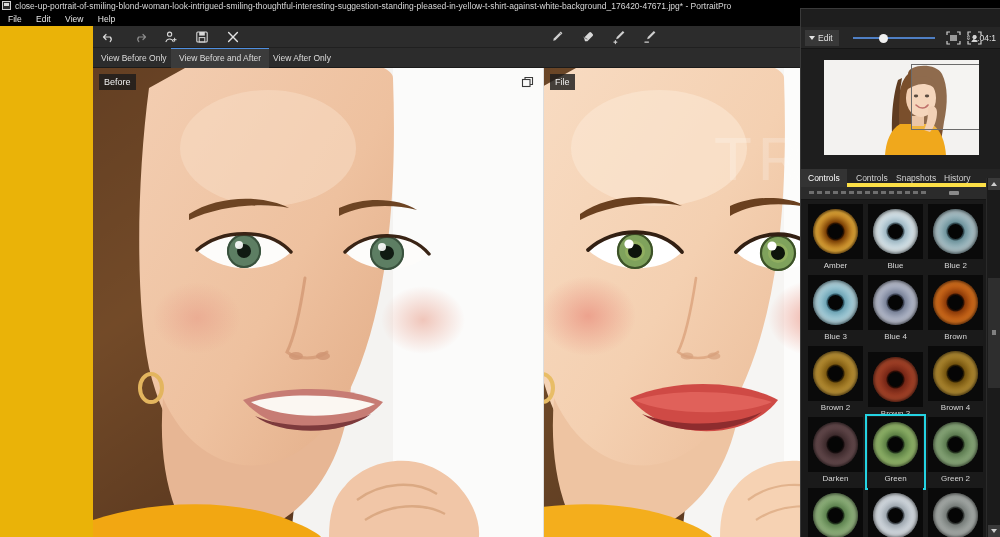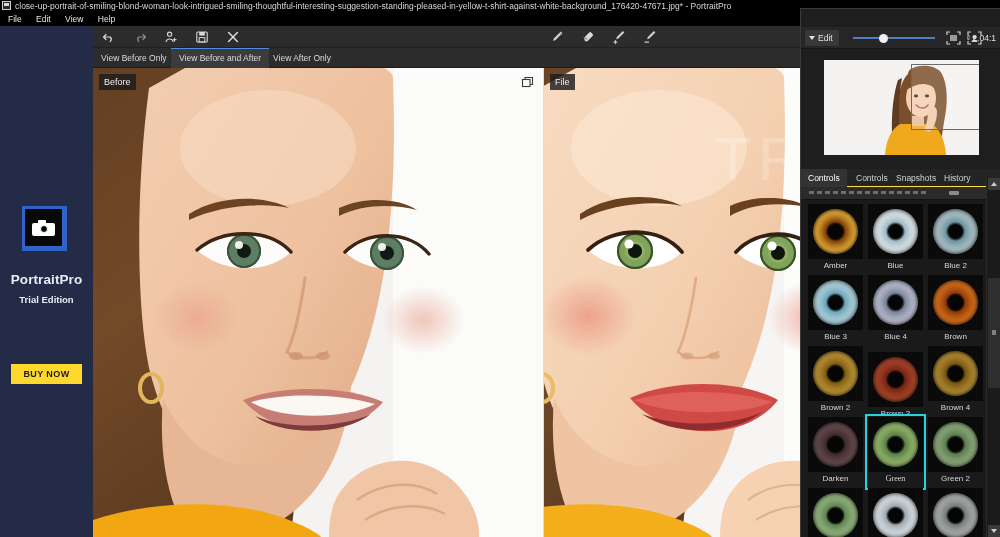--- a/index.html
+++ b/index.html
@@ -160,21 +160,21 @@
     background: #f2f2f2; overflow: hidden;
   }
   .cp-preview .thumbwrap { position: absolute; inset: 0; }
   .nav-rect {
     position: absolute; left: 87px; top: 4px; width: 75px; height: 66px;
     border: 1px solid #6b6b6b; background: rgba(255,255,255,.16);
   }
 
   .cp-tabs {
     position: absolute; left: 0; top: 160px; width: 200px; height: 18px;
-    background: #242424; border-bottom: 1px solid #fde047;
+    background: #242424; border-bottom: 4px solid #fde047;
   }
   .cp-tab {
     position: absolute; top: 0; height: 18px; line-height: 18px; font-size: 8.5px;
     color: #d2d2d2; padding: 0 7px; cursor: pointer; white-space: nowrap;
   }
   .cp-tab.active { background: #333; color: #fff; }
 
   .cp-scrollarea {
     position: absolute; left: 0; top: 178px; width: 186px; height: 359px;
     background: #1a1a1a; overflow: hidden;
@@ -248,34 +248,20 @@
     <span class="winicon"></span><span>close-up-portrait-of-smiling-blond-woman-look-intrigued-smiling-thoughtful-interesting-suggestion-standing-pleased-in-yellow-t-shirt-against-white-background_176420-47671.jpg* - PortraitPro</span>
   </div>
 
   <div class="menubar">
     <span class="mi">File</span>
     <span class="mi">Edit</span>
     <span class="mi">View</span>
     <span class="mi">Help</span>
   </div>
 
-  <div class="sidebar">
-    <div class="logo-box">
-      <div class="logo-inner">
-        <div class="cam-glyph">
-          <div class="cam-hump"></div>
-          <div class="cam-body"></div>
-          <div class="cam-lens"></div>
-        </div>
-      </div>
-    </div>
-    <div class="brand">PortraitPro</div>
-    <div class="edition">Trial Edition</div>
-    <button class="buy-now">BUY NOW</button>
-  </div>
 
   <div class="toolbar">
     <div class="tb-btn" style="left:0px">
       <svg width="14" height="14" viewBox="0 0 14 14">
           <path d="M4 4.5 L1.5 7 L4 9.5 M1.8 7 H8.2 a3.3 3.3 0 0 1 0 4.6" stroke="#d8d8d8" stroke-width="1.2" fill="none" stroke-linecap="round" stroke-linejoin="round"></path>
         </svg>
     </div>
     <div class="tb-btn" style="left:31px">
       <svg width="14" height="14" viewBox="0 0 14 14">
           <path d="M10 4.5 L12.5 7 L10 9.5 M12.2 7 H5.8 a3.3 3.3 0 0 0 0 4.6" stroke="#8c8c8c" stroke-width="1.2" fill="none" stroke-linecap="round" stroke-linejoin="round"></path>
@@ -597,21 +583,21 @@
               <div class="iris" style="background: radial-gradient(circle, rgb(39, 27, 3) 0px, rgb(39, 27, 3) 26%, rgb(116, 84, 15) 30%, rgb(187, 147, 54) 62%, rgb(116, 84, 15) 86%, rgb(39, 27, 3) 100%); box-shadow: rgba(0, 0, 0, 0.85) 0px 0px 6px inset;"></div>
             </div>
             <div class="plabel">Brown 4</div>
           </div>
           <div class="pcell" style="left: 0px; top: 213px;">
             <div class="sw">
               <div class="iris" style="background: radial-gradient(circle, rgb(20, 12, 13) 0px, rgb(20, 12, 13) 26%, rgb(61, 42, 44) 30%, rgb(107, 79, 82) 62%, rgb(61, 42, 44) 86%, rgb(20, 12, 13) 100%); box-shadow: rgba(0, 0, 0, 0.85) 0px 0px 6px inset;"></div>
             </div>
             <div class="plabel">Darken</div>
           </div>
-          <div class="pcell selected" style="left: 60px; top: 213px; font-family: Liberation Serif, serif;">
+          <div class="pcell selected" style="left: 60px; top: 213px;">
             <div class="sw">
               <div class="iris" style="background: radial-gradient(circle, rgb(32, 48, 26) 0px, rgb(32, 48, 26) 26%, rgb(92, 127, 68) 30%, rgb(157, 193, 114) 62%, rgb(92, 127, 68) 86%, rgb(32, 48, 26) 100%); box-shadow: rgba(0, 0, 0, 0.85) 0px 0px 6px inset;"></div>
             </div>
             <div class="plabel">Green</div>
             <div class="selbox" style="border-color: rgb(36, 211, 226);"></div>
           </div>
           <div class="pcell" style="left: 120px; top: 213px; padding-left: 24px;">
             <div class="sw">
               <div class="iris" style="background: radial-gradient(circle, rgb(34, 48, 29) 0px, rgb(34, 48, 29) 26%, rgb(92, 122, 80) 30%, rgb(147, 179, 131) 62%, rgb(92, 122, 80) 86%, rgb(34, 48, 29) 100%); box-shadow: rgba(0, 0, 0, 0.85) 0px 0px 6px inset;"></div>
             </div>

